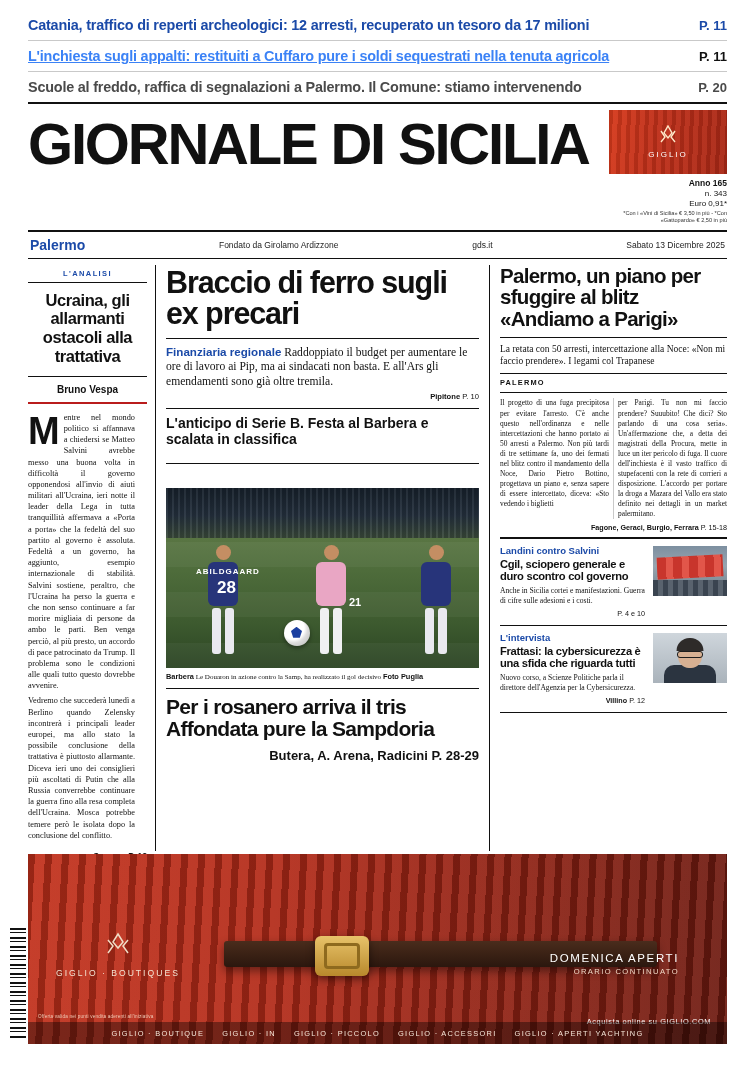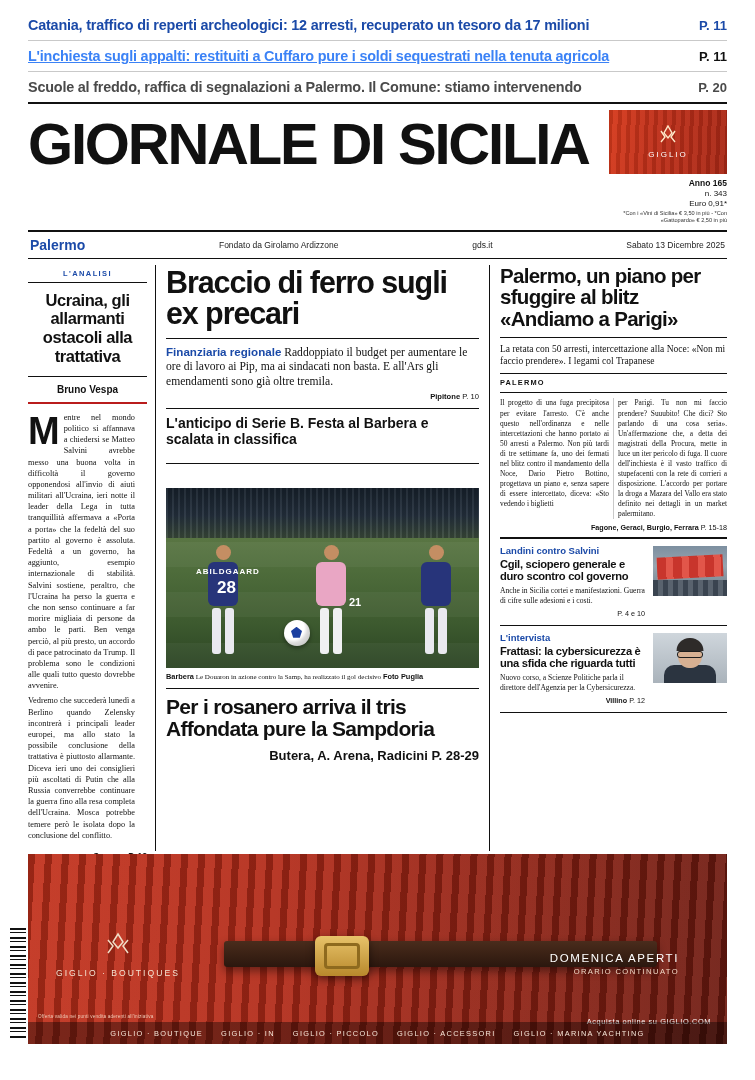--- a/index.html
+++ b/index.html
@@ -591,18 +591,18 @@
       <div class="big">DOMENICA APERTI</div>
       <div class="small">ORARIO CONTINUATO</div>
     </div>
     <div class="ad-shop">Acquista online su GIGLIO.COM</div>
     <div class="ad-legal">Offerta valida nei punti vendita aderenti all'iniziativa</div>
     <div class="ad-bottom-bar">
       <span>GIGLIO · BOUTIQUE</span>
       <span>GIGLIO · IN</span>
       <span>GIGLIO · PICCOLO</span>
       <span>GIGLIO · ACCESSORI</span>
-      <span>GIGLIO · MARINA YACHTING</span>
+      <span>GIGLIO · APERTI YACHTING</span>
     </div>
   </div>
 
   <div class="barcode"></div>
 </div>
 
 </body></html>

